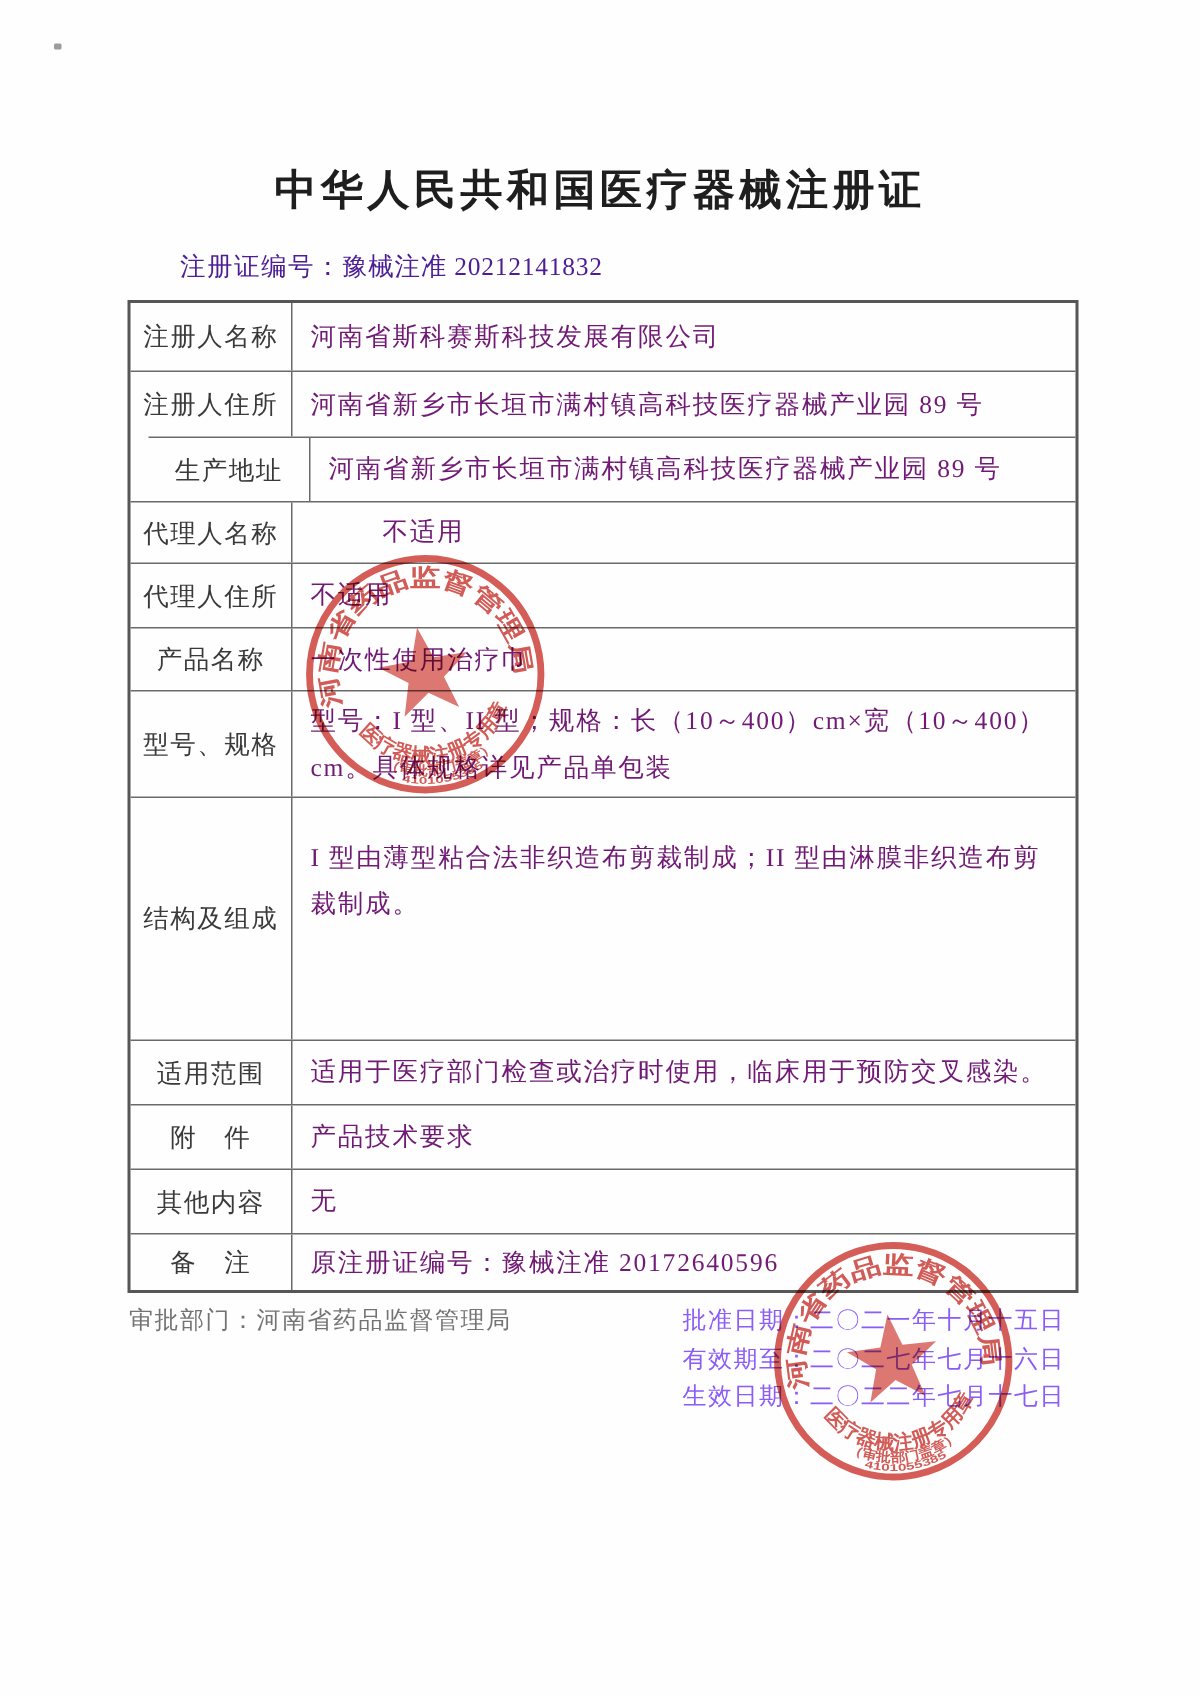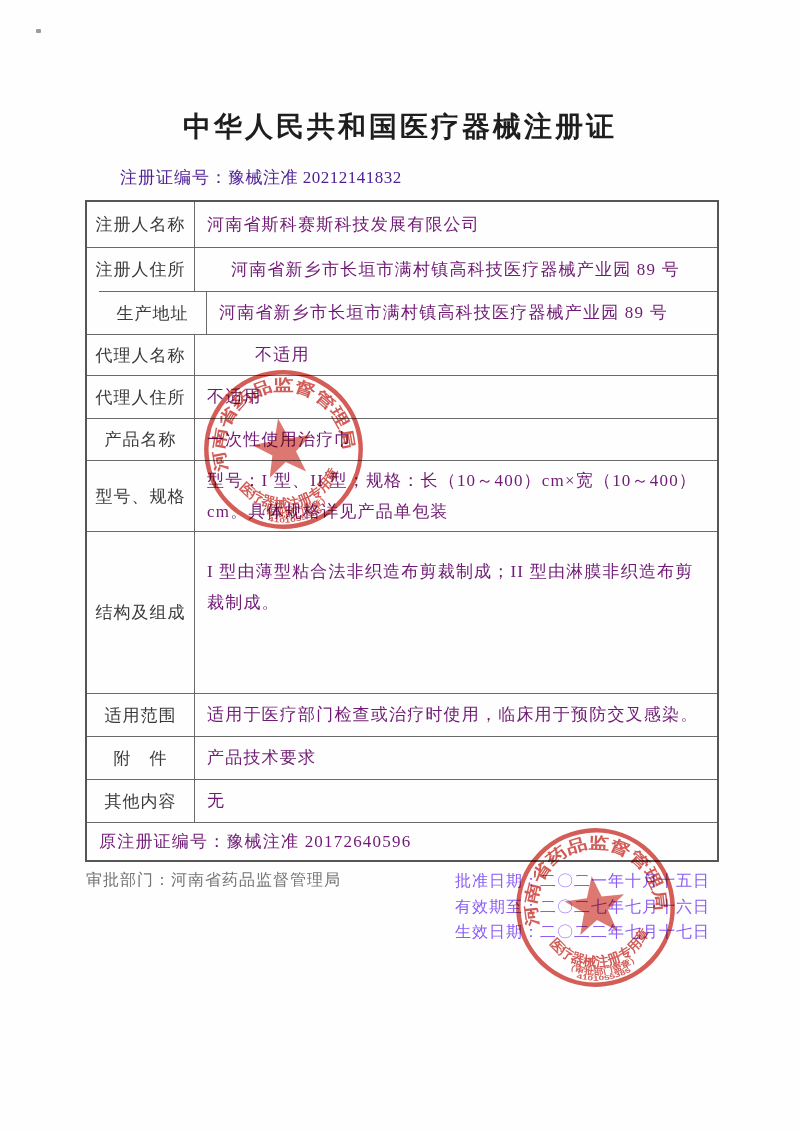--- a/index.html
+++ b/index.html
@@ -29,21 +29,21 @@
     width:108px;flex:0 0 108px;border-right:1px solid #6a6a6a;
     display:flex;align-items:center;justify-content:center;
     font-size:17px;letter-spacing:1px;color:#3a3a3a;text-align:center;
     box-sizing:border-box;padding:2px;
   }
   .tvalue{
     flex:1;display:flex;align-items:center;
     font-size:17px;letter-spacing:1.2px;color:#701a75;
     padding:6px 12px;box-sizing:border-box;line-height:1.85;
   }
-  .r0{height:45px;} .r1{height:44px;gap:24px;} .r2{height:43px;margin-left:12px;} .r3{height:41px;gap:48px;}
+  .r0{height:45px;} .r1{height:44px;} .r2{height:43px;margin-left:12px;} .r3{height:41px;gap:48px;}
   .r4{height:43px;} .r5{height:42px;} .r6{height:71px;} .r7{height:162px;}
   .r8{height:43px;} .r9{height:43px;} .r10{height:43px;} .r11{height:38px;}
   .r7 .tvalue{align-items:flex-start;padding-top:24px;}
   .footer-left{
     position:absolute;left:86px;top:870px;font-size:16px;letter-spacing:1px;color:#737373;text-align:center;
   }
   .footer-dates{
     position:absolute;left:455px;top:868px;font-size:16px;letter-spacing:1px;color:#8b5cf6;
   }
   .footer-dates .dline{height:25.5px;line-height:25.5px;white-space:nowrap;}
@@ -107,20 +107,21 @@
   </div>
   <div class="trow r9">
     <div class="tlabel">附　件</div>
     <div class="tvalue">产品技术要求</div>
   </div>
   <div class="trow r10">
     <div class="tlabel">其他内容</div>
     <div class="tvalue">无</div>
   </div>
   <div class="trow r11">
+    <div class="tlabel">备　注</div>
     <div class="tvalue">原注册证编号：豫械注准 20172640596</div>
   </div>
 </div>
 
 <div class="footer-left">
   <span>审批部门：</span><span>河南省药品监督管理局</span>
 </div>
 
 <div class="footer-dates">
   <div class="dline">

